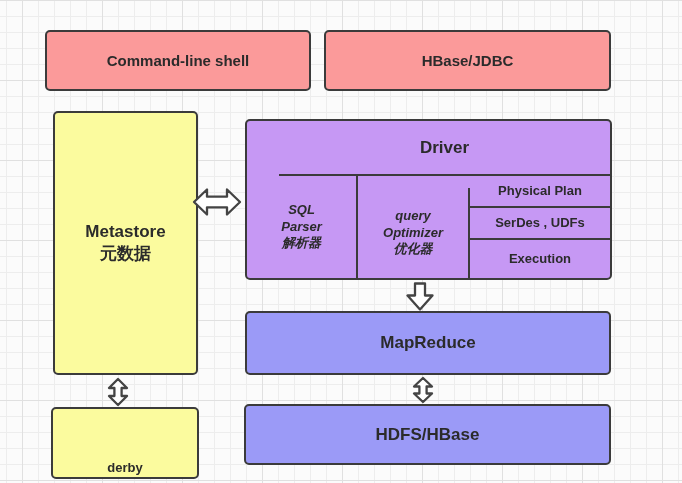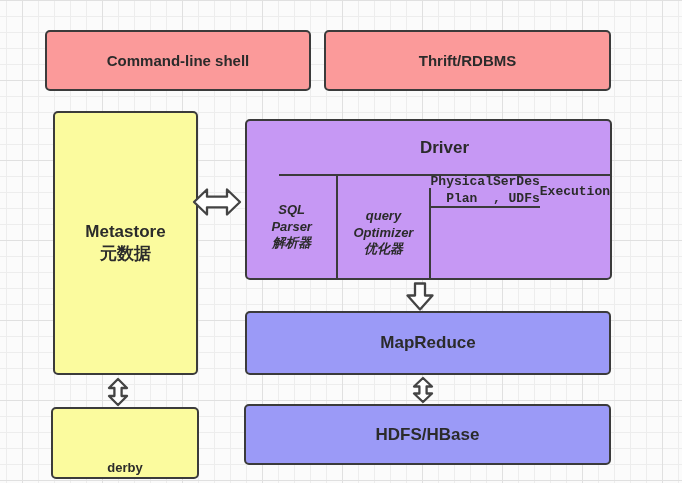--- a/index.html
+++ b/index.html
@@ -51,41 +51,41 @@
     box-sizing:border-box;height:55px;border-bottom:2px solid var(--border);
     display:flex;align-items:center;justify-content:center;margin-left:32px;
   }
   .drv-body{display:flex;box-sizing:border-box;height:102px;}
   .drv-col{
     box-sizing:border-box;border-right:2px solid var(--border);
     display:flex;align-items:center;justify-content:center;text-align:center;font-style:italic;
   }
   .drv-col.c1{width:111px;}
   .drv-col.c2{width:112px;margin-top:12px;}
-  .drv-col3{flex:1;display:flex;flex-direction:row;font-family:Liberation Mono, monospace;}
+  .drv-col3{flex:1;display:flex;flex-direction:column;}
   .drv-row{
     box-sizing:border-box;height:32px;border-bottom:2px solid var(--border);
     display:flex;align-items:center;justify-content:center;
   }
   .drv-row.last{border-bottom:none;flex:1;}
 
   .arrow{position:absolute;}
   .arrow path{fill:var(--arrow-fill);stroke:var(--arrow-stroke);stroke-width:2.3;stroke-linejoin:round;}
 </style>
 </head>
 <body>
 
 <div class="canvas">
 
   <div class="box pink b-cmd">
     <span class="lbl-md">Command-line shell</span>
   </div>
 
   <div class="box pink b-thrift">
-    <span class="lbl-md">Thrift/RDBMS</span>
+    <span class="lbl-md">HBase/JDBC</span>
   </div>
 
   <div class="box yellow b-meta">
     <div class="stack lbl-lg">
       <span>Metastore</span>
       <span>元数据</span>
     </div>
   </div>
 
   <div class="box purple b-driver">

